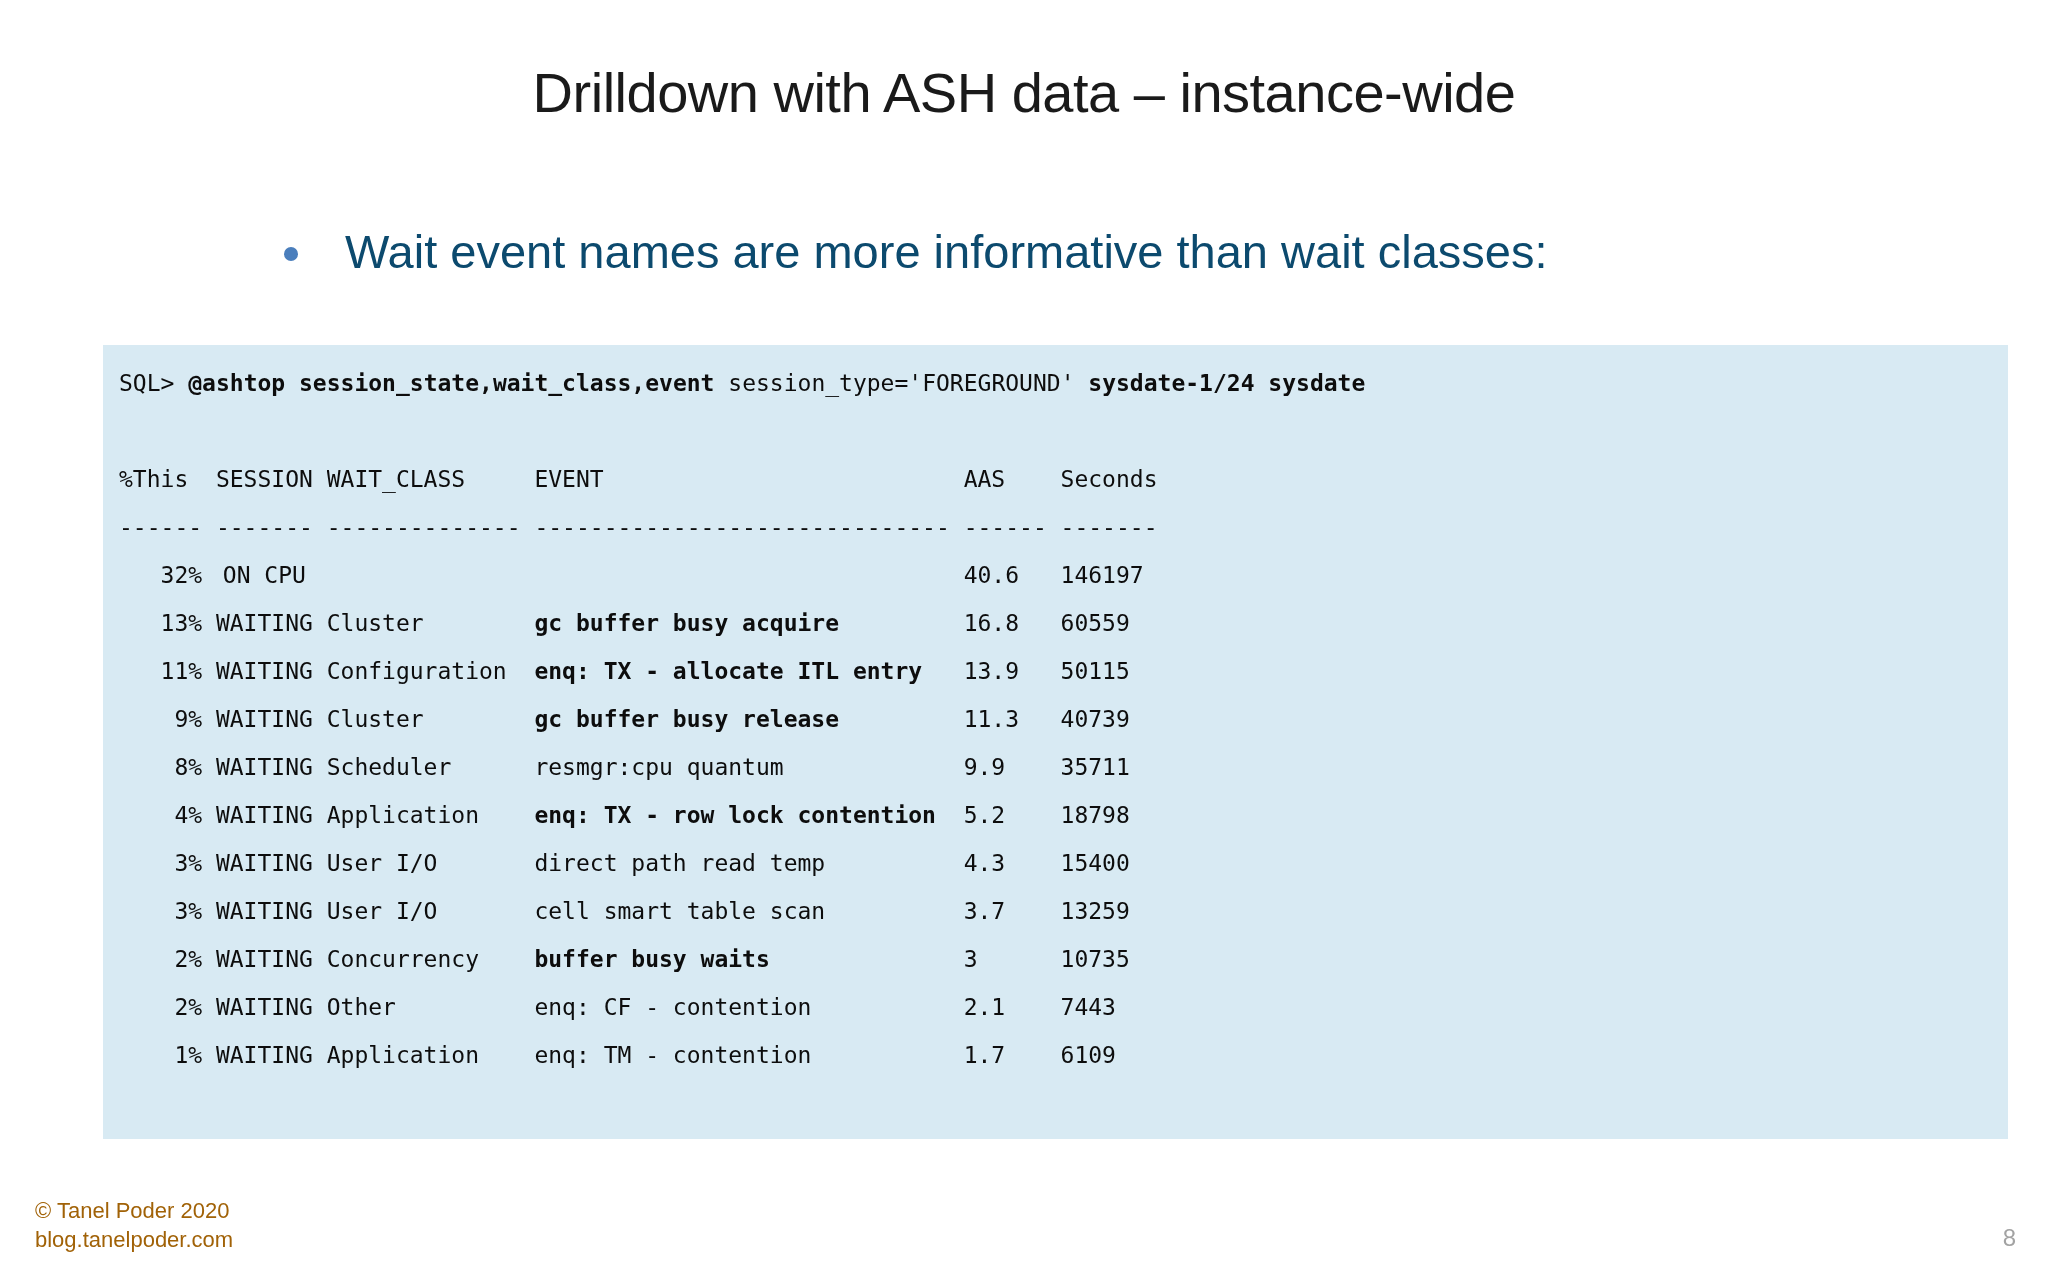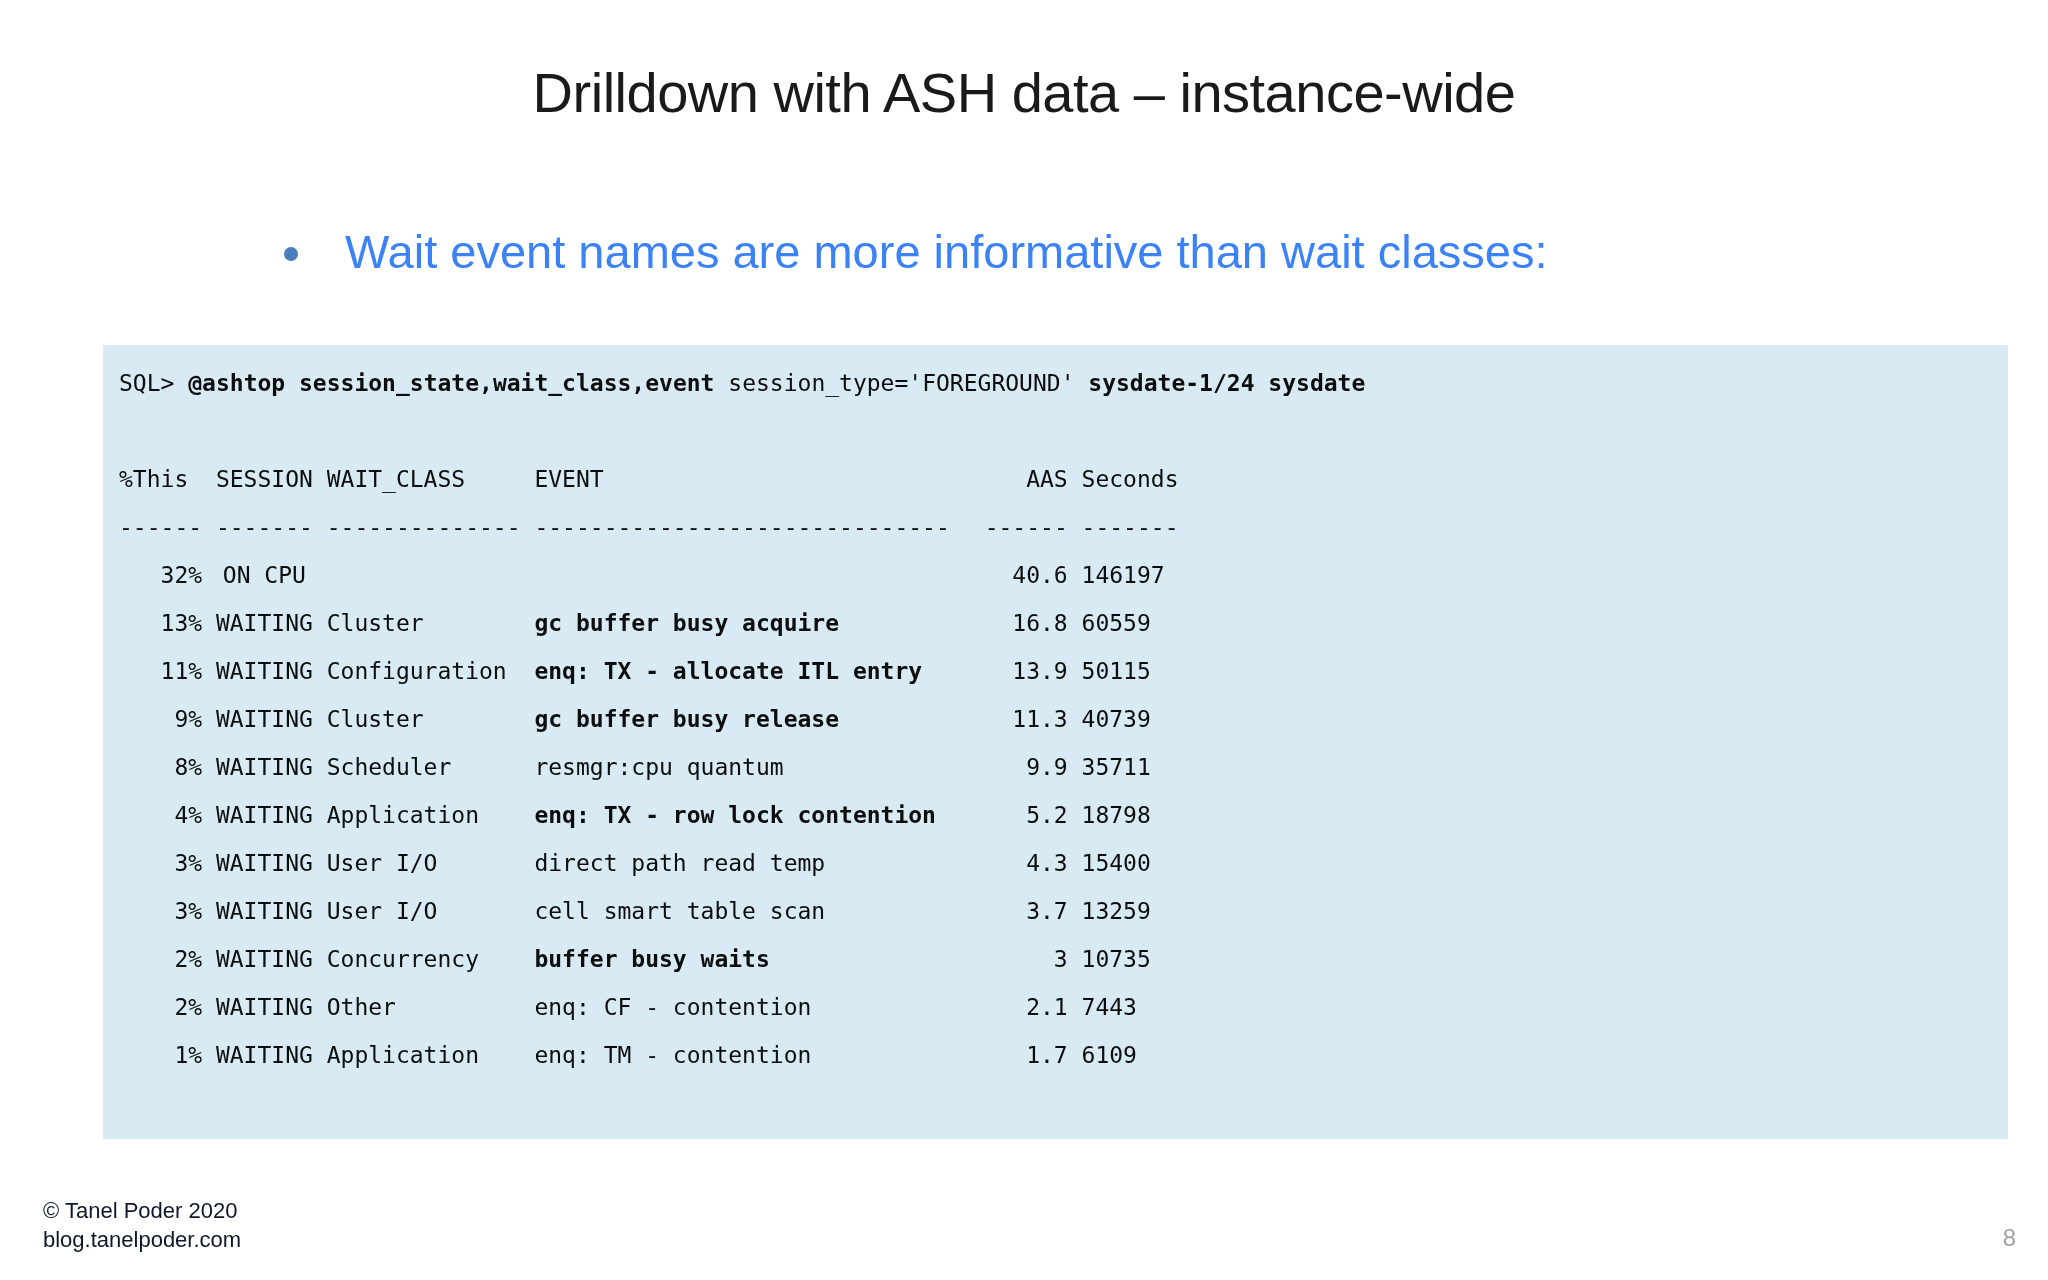--- a/index.html
+++ b/index.html
@@ -28,21 +28,21 @@
     top: 247px;
     width: 14px;
     height: 14px;
     border-radius: 50%;
   }
   .bullet-text {
     position: absolute;
     left: 345px;
     top: 224px;
     font-size: 47px;
-    color: #3b82f6;
+    color: #0c4a6e;
   }
   .code-block {
     position: absolute;
     left: 103px;
     top: 345px;
     width: 1905px;
     height: 794px;
     box-sizing: border-box;
     padding: 14px 0 0 16px;
     font-family: "DejaVu Sans Mono", monospace;
@@ -58,21 +58,21 @@
     display: inline-block;
     white-space: pre;
     overflow: hidden;
     vertical-align: top;
   }
   .cell:not(:last-child) { margin-right: 1ch; }
   .c-pct     { width: 6ch;  text-align: right; }
   .c-session { width: 7ch;  text-align: center; }
   .c-wc      { width: 14ch; text-align: left; }
   .c-event   { width: 30ch; text-align: left; }
-  .c-aas     { width: 6ch;  text-align: right; margin-left: 21px; }
+  .c-aas     { width: 6ch;  text-align: left; }
   .c-sec     { width: 7ch;  text-align: left; }
   .hdr .c-pct { text-align: left; }
   .b { font-weight: bold; }
   .footer {
     position: absolute;
     left: 35px;
     top: 1196px;
     font-size: 22px;
     line-height: 29px;
   }
@@ -105,18 +105,18 @@
       <div class="mono-line"><span class="cell c-pct">8%</span><span class="cell c-session">WAITING</span><span class="cell c-wc">Scheduler</span><span class="cell c-event">resmgr:cpu quantum</span><span class="cell c-aas">9.9</span><span class="cell c-sec">35711</span></div>
       <div class="mono-line"><span class="cell c-pct">4%</span><span class="cell c-session">WAITING</span><span class="cell c-wc">Application</span><span class="cell c-event b">enq: TX - row lock contention</span><span class="cell c-aas">5.2</span><span class="cell c-sec">18798</span></div>
       <div class="mono-line"><span class="cell c-pct">3%</span><span class="cell c-session">WAITING</span><span class="cell c-wc">User I/O</span><span class="cell c-event">direct path read temp</span><span class="cell c-aas">4.3</span><span class="cell c-sec">15400</span></div>
       <div class="mono-line"><span class="cell c-pct">3%</span><span class="cell c-session">WAITING</span><span class="cell c-wc">User I/O</span><span class="cell c-event">cell smart table scan</span><span class="cell c-aas">3.7</span><span class="cell c-sec">13259</span></div>
       <div class="mono-line"><span class="cell c-pct">2%</span><span class="cell c-session">WAITING</span><span class="cell c-wc">Concurrency</span><span class="cell c-event b">buffer busy waits</span><span class="cell c-aas">3</span><span class="cell c-sec">10735</span></div>
       <div class="mono-line"><span class="cell c-pct">2%</span><span class="cell c-session">WAITING</span><span class="cell c-wc">Other</span><span class="cell c-event">enq: CF - contention</span><span class="cell c-aas">2.1</span><span class="cell c-sec">7443</span></div>
       <div class="mono-line"><span class="cell c-pct">1%</span><span class="cell c-session">WAITING</span><span class="cell c-wc">Application</span><span class="cell c-event">enq: TM - contention</span><span class="cell c-aas">1.7</span><span class="cell c-sec">6109</span></div>
     </div>
 </div>
 
-<div class="footer" style="color: #0f172a; margin-left: 8px;">
+<div class="footer" style="color: #a16207;">
   <div>© Tanel Poder 2020</div>
   <div>blog.tanelpoder.com</div>
 </div>
 
 <div class="page-number" style="color: rgb(163, 163, 163);">8</div>
 
 </body></html>

